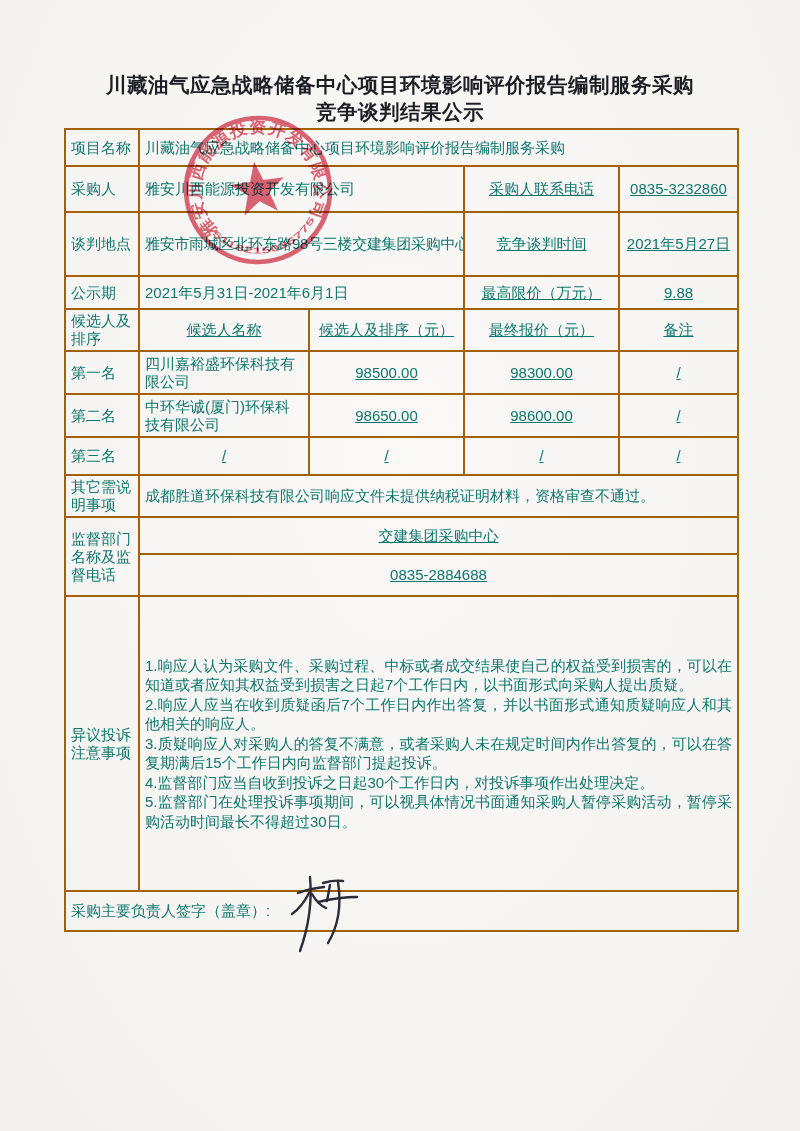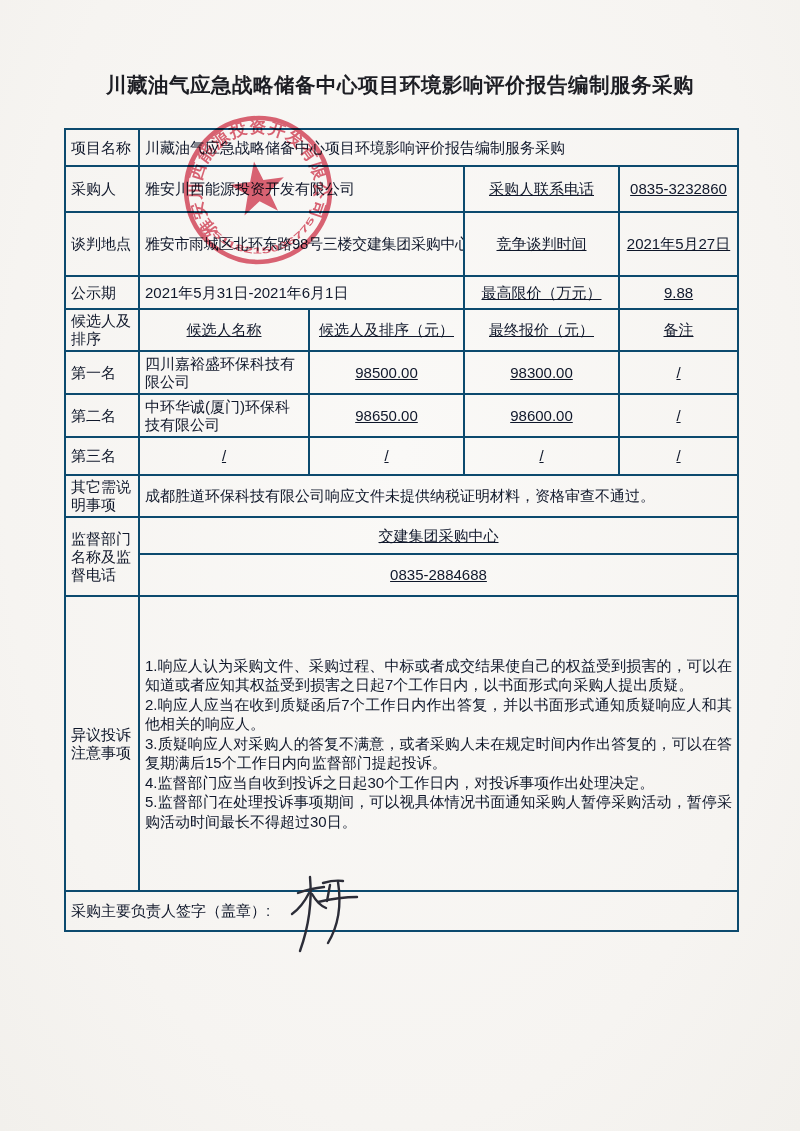--- a/index.html
+++ b/index.html
@@ -16,24 +16,24 @@
     text-align:center; font-weight:bold;
     font-size:20.5px; line-height:27px; letter-spacing:0.5px;
     color:#1d1e24;
   }
   table.result-table {
     position:absolute; left:64px; top:128px;
     width:673px;
     border-collapse:collapse; table-layout:fixed;
   }
   .result-table td {
-    border:2px solid #0c4a6e;
+    border:2px solid #a16207;
     font-size:15px; line-height:18px;
     padding:2px 5px;
-    color:#0f172a;
+    color:#0f766e;
     vertical-align:middle;
     overflow:hidden;
   }
   .c { text-align:center;text-decoration:underline; }
   .lbl { padding-left:5px; }
   .nowrap { white-space:nowrap; font-size:14.5px; letter-spacing:-0.3px; }
   .obj-cell { padding:6px 9px;border-radius:32px; }
   .obj-cell p { margin:0; line-height:19.5px; text-align:justify; }
   .sign-cell { padding-left:8px; }
 
@@ -49,20 +49,21 @@
     position:absolute; left:286px; top:871px;
     width:84px; height:88px;
     pointer-events:none;
   }
 </style>
 </head>
 <body>
 
 <div class="doc-title">
   <div>川藏油气应急战略储备中心项目环境影响评价报告编制服务采购</div>
+  <div>竞争谈判结果公示</div>
 </div>
 
 <table class="result-table">
   <colgroup>
     <col style="width:74px">
       <col style="width:170px">
       <col style="width:155px">
       <col style="width:155px">
       <col style="width:119px">
   </colgroup>

